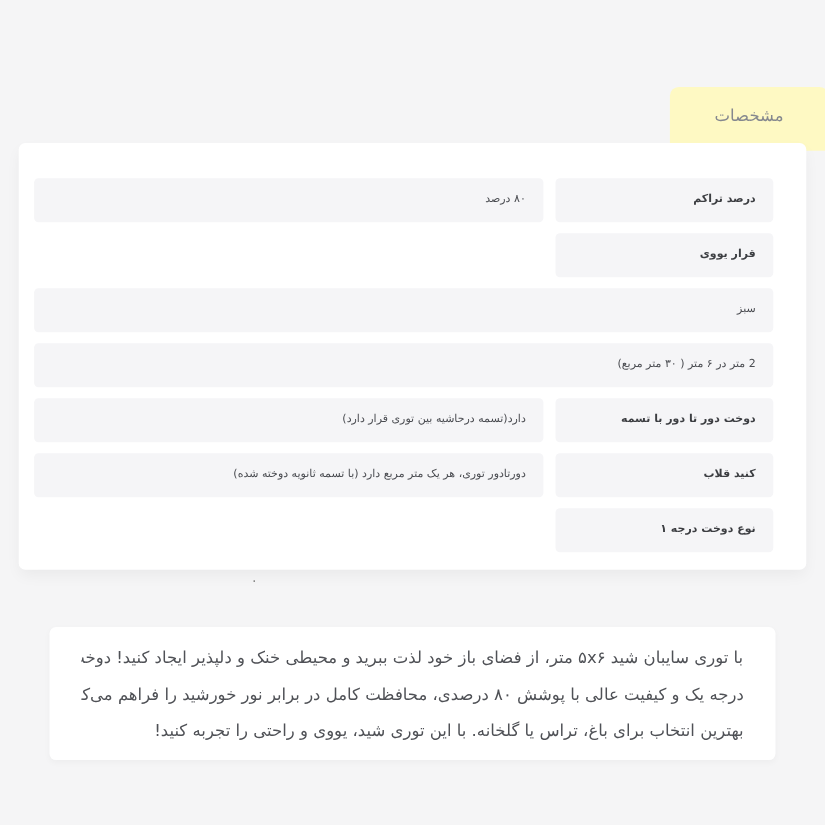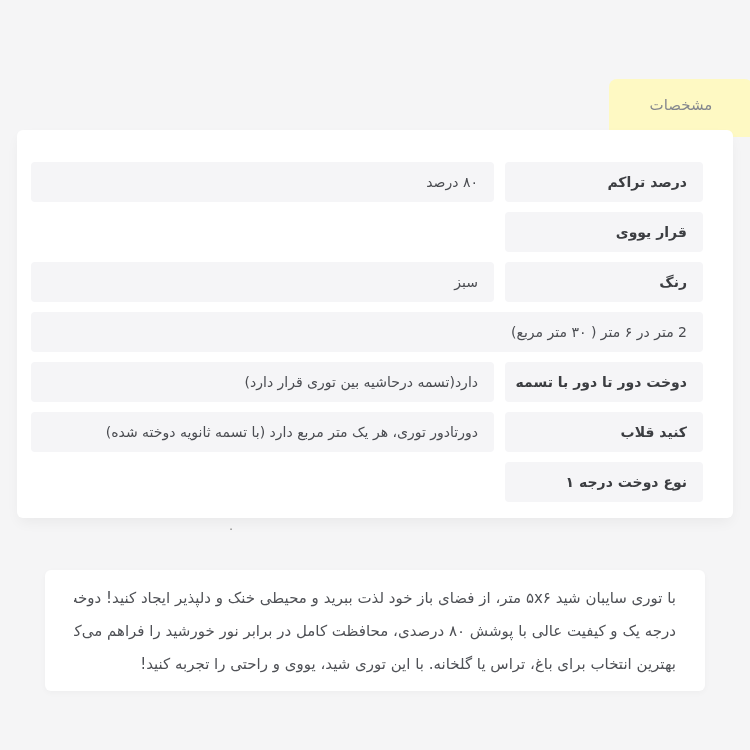--- a/index.html
+++ b/index.html
@@ -45,34 +45,34 @@
     gap: 11px;
     margin-bottom: 10px;
     height: 40px;
   }
   .spec-label {
     width: 198px; min-width: 198px;
     height: 40px; line-height: 40px;
     background: #f5f5f7;
     border-radius: 4px;
     padding: 0 16px;
-    font-size: 14px;
+    font-size: 10px;
     font-weight: 700;
     color: #3c3e42;
     text-align: right;
     white-space: nowrap;
     overflow: hidden;
   }
   .spec-value {
     flex: 1;
     height: 40px; line-height: 40px;
     background: #f5f5f7;
     border-radius: 4px;
     padding: 0 16px;
-    font-size: 14px;
+    font-size: 10px;
     color: #4a4c51;
     text-align: right;
     white-space: nowrap;
     overflow: hidden;
   }
 
   
   .stray-dot {
     position: absolute;
     left: 229px; top: 518px;
@@ -111,21 +111,20 @@
   <div class="spec-card">
     <div id="spec-rows">
         <div class="spec-row">
           <div class="spec-label">درصد تراکم</div>
           <div class="spec-value">۸۰ درصد</div>
         </div>
         <div class="spec-row">
           <div class="spec-label">قرار یووی</div>
         </div>
         <div class="spec-row">
-          <div class="spec-label">رنگ</div>
           <div class="spec-value">سبز</div>
         </div>
         <div class="spec-row">
           <div class="spec-value">2 متر در ۶ متر ( ۳۰ متر مربع)</div>
         </div>
         <div class="spec-row">
           <div class="spec-label">دوخت دور تا دور با تسمه</div>
           <div class="spec-value">دارد(تسمه درحاشیه بین توری قرار دارد)</div>
         </div>
         <div class="spec-row">

